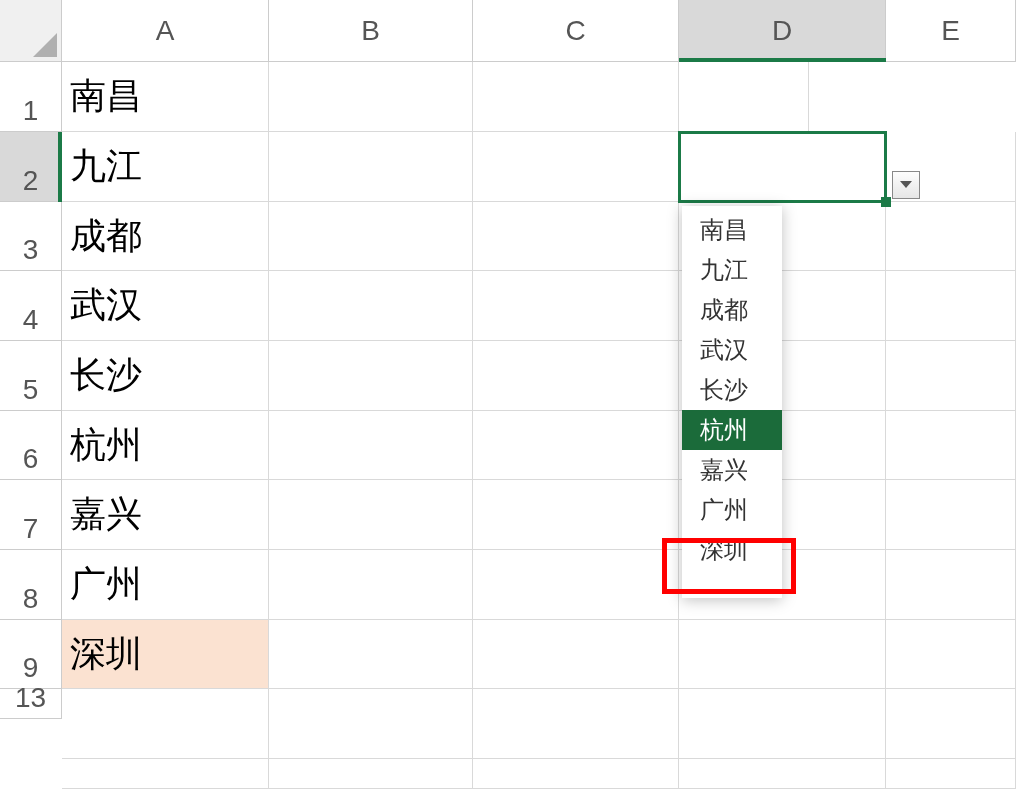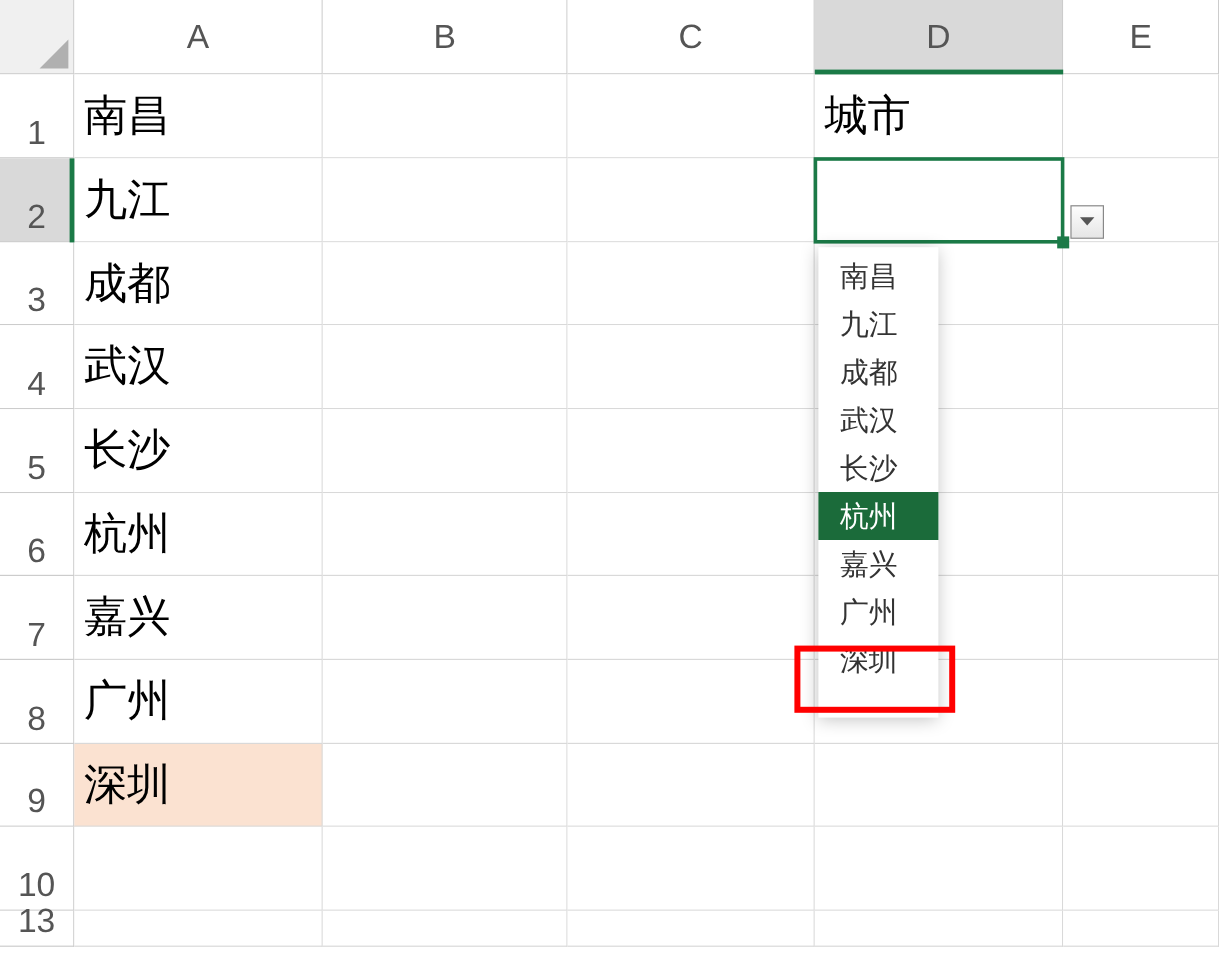--- a/index.html
+++ b/index.html
@@ -208,40 +208,34 @@
       </div>
     <div class="row-header" style="height:70px">
         <span>7</span>
       </div>
     <div class="row-header" style="height:70px">
         <span>8</span>
       </div>
     <div class="row-header" style="height:69px">
         <span>9</span>
       </div>
-    <div class="row-header" style="height:70px">
-        <span>10</span>
-      </div>
     <div class="row-header" style="height:30px">
         <span>13</span>
       </div>
   </div>
   <div class="row-active-bar" style="left:58px; top:132px; height:70px;"></div>
 
   <div class="cells">
 
     <div class="cell-row">
       <div class="cell" style="width:207px;height:70px">
           <span>南昌</span>
         </div>
       <div class="cell" style="width:204px;height:70px"></div>
       <div class="cell" style="width:206px;height:70px"></div>
-      <div class="cell" style="width:207px;height:70px">
-          <span>城市</span>
-        </div>
       <div class="cell" style="width:130px;height:70px"></div>
     </div>
 
     <div class="cell-row">
       <div class="cell" style="width:207px;height:70px">
           <span>九江</span>
         </div>
       <div class="cell" style="width:204px;height:70px"></div>
       <div class="cell" style="width:206px;height:70px"></div>
       <div class="cell" style="width:207px;height:70px">

